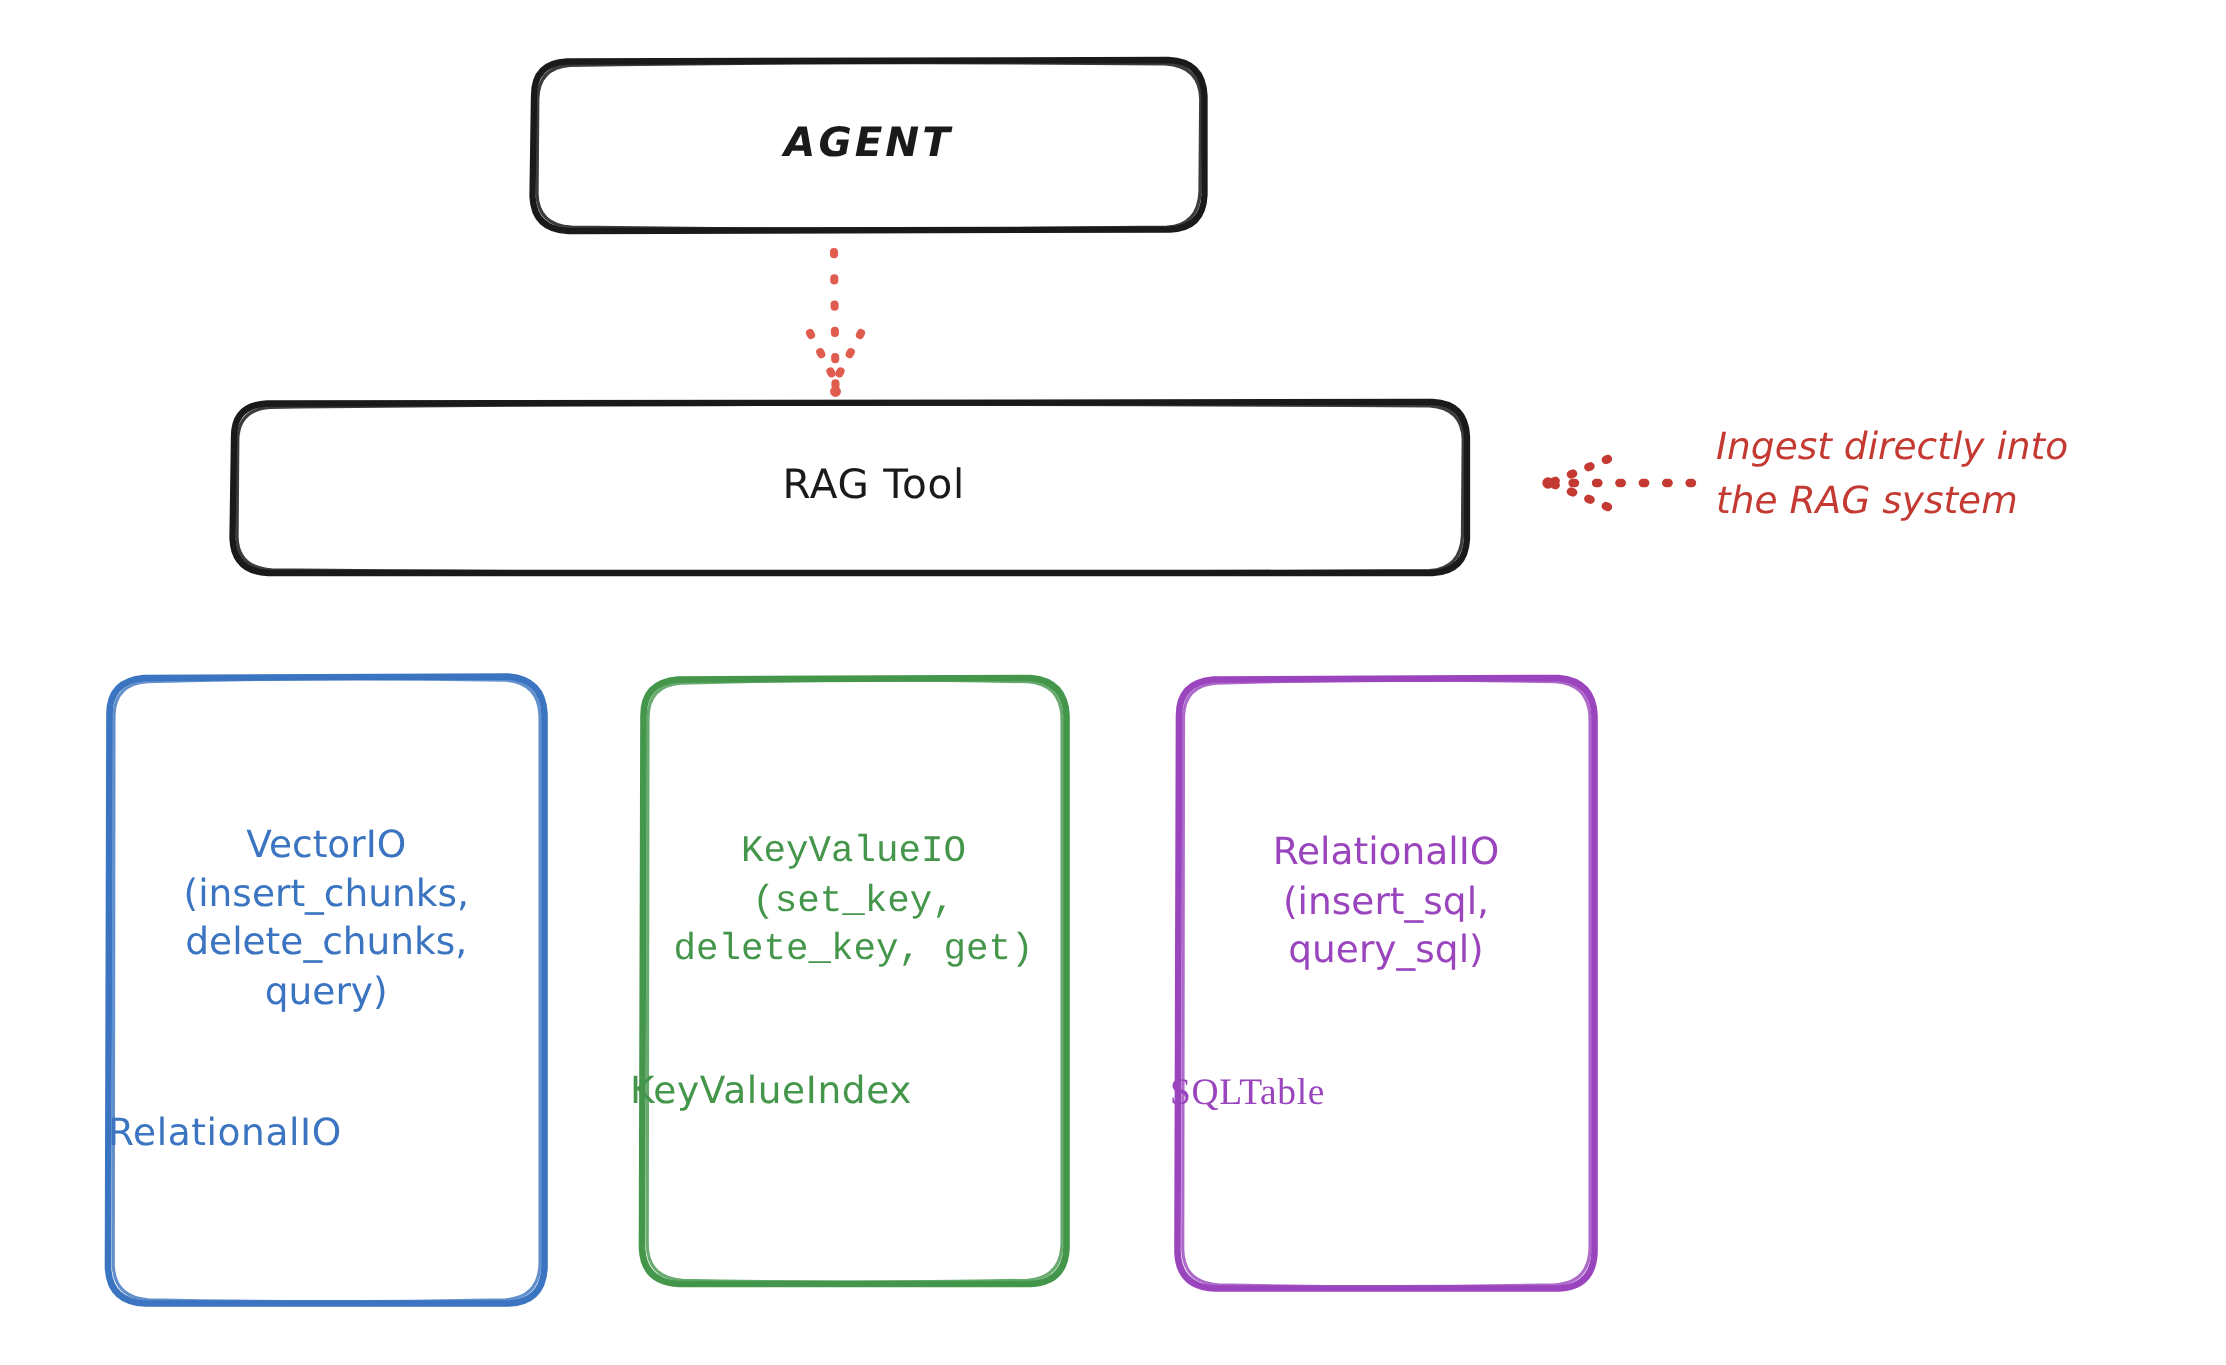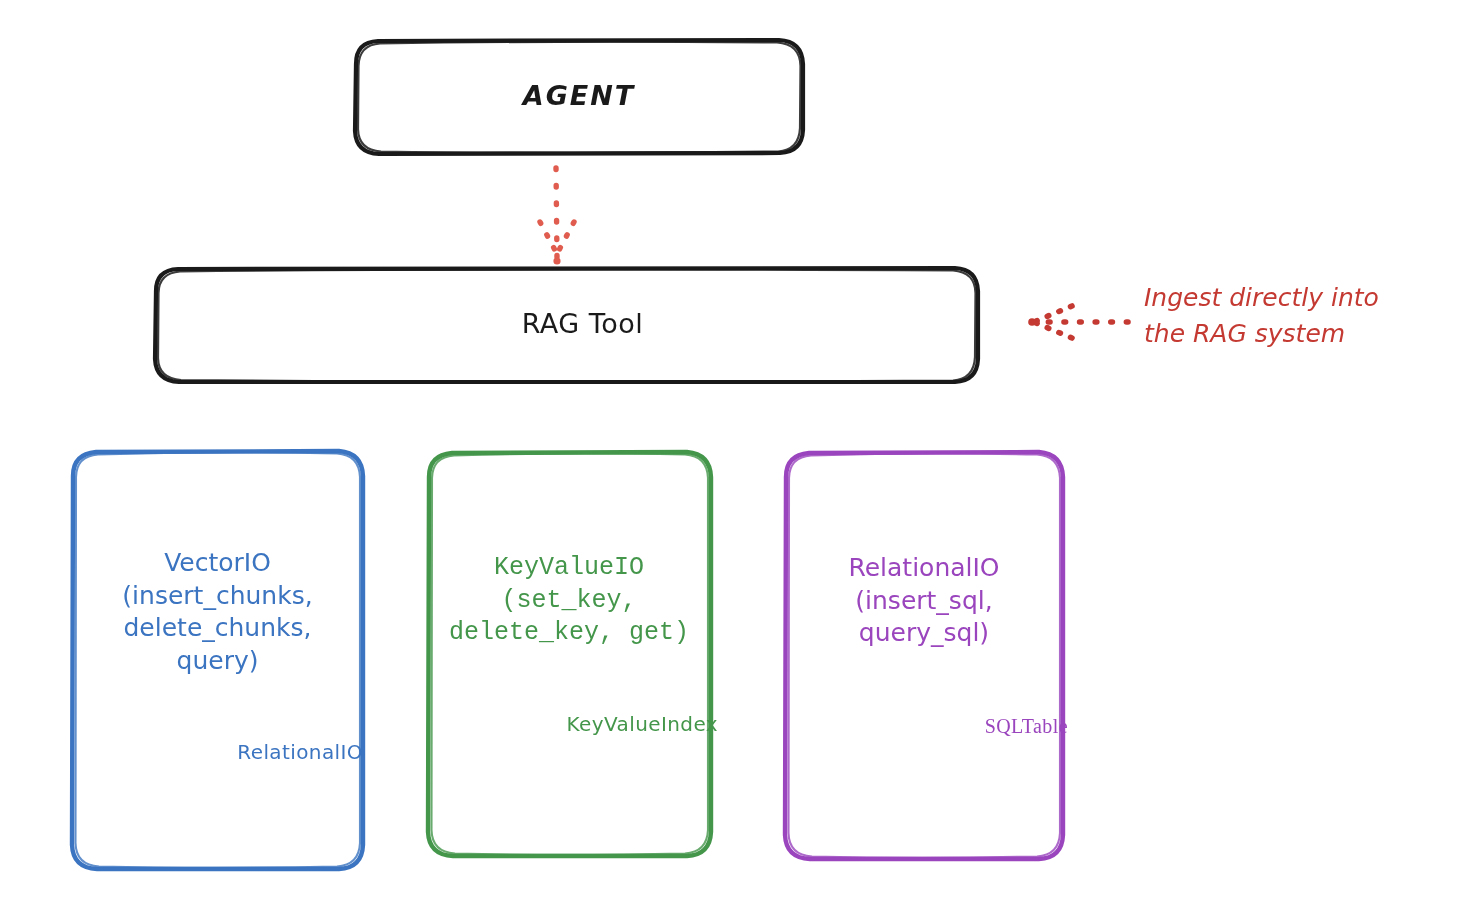--- a/index.html
+++ b/index.html
@@ -60,23 +60,23 @@
     position: absolute;
     text-align: center;
     line-height: 1.30;
     font-family: "DejaVu Sans", sans-serif;
     font-size: 25px;
     font-weight: 500;
     white-space: pre-line;
   }
   .provider-index {
     position: absolute;
-    text-align: right;
+    text-align: left;
     font-family: "DejaVu Sans", sans-serif;
-    font-size: 20px;
+    font-size: 25px;
     font-weight: 500;
     letter-spacing: 0.4px;
   }
 
   .box-vector .provider-label,
   .box-vector .provider-index { color: #3b74c0; }
   .box-keyvalue .provider-label,
   .box-keyvalue .provider-index { color: #44964b; }
   .box-relational .provider-label,
   .box-relational .provider-index { color: #9a45bd; }

